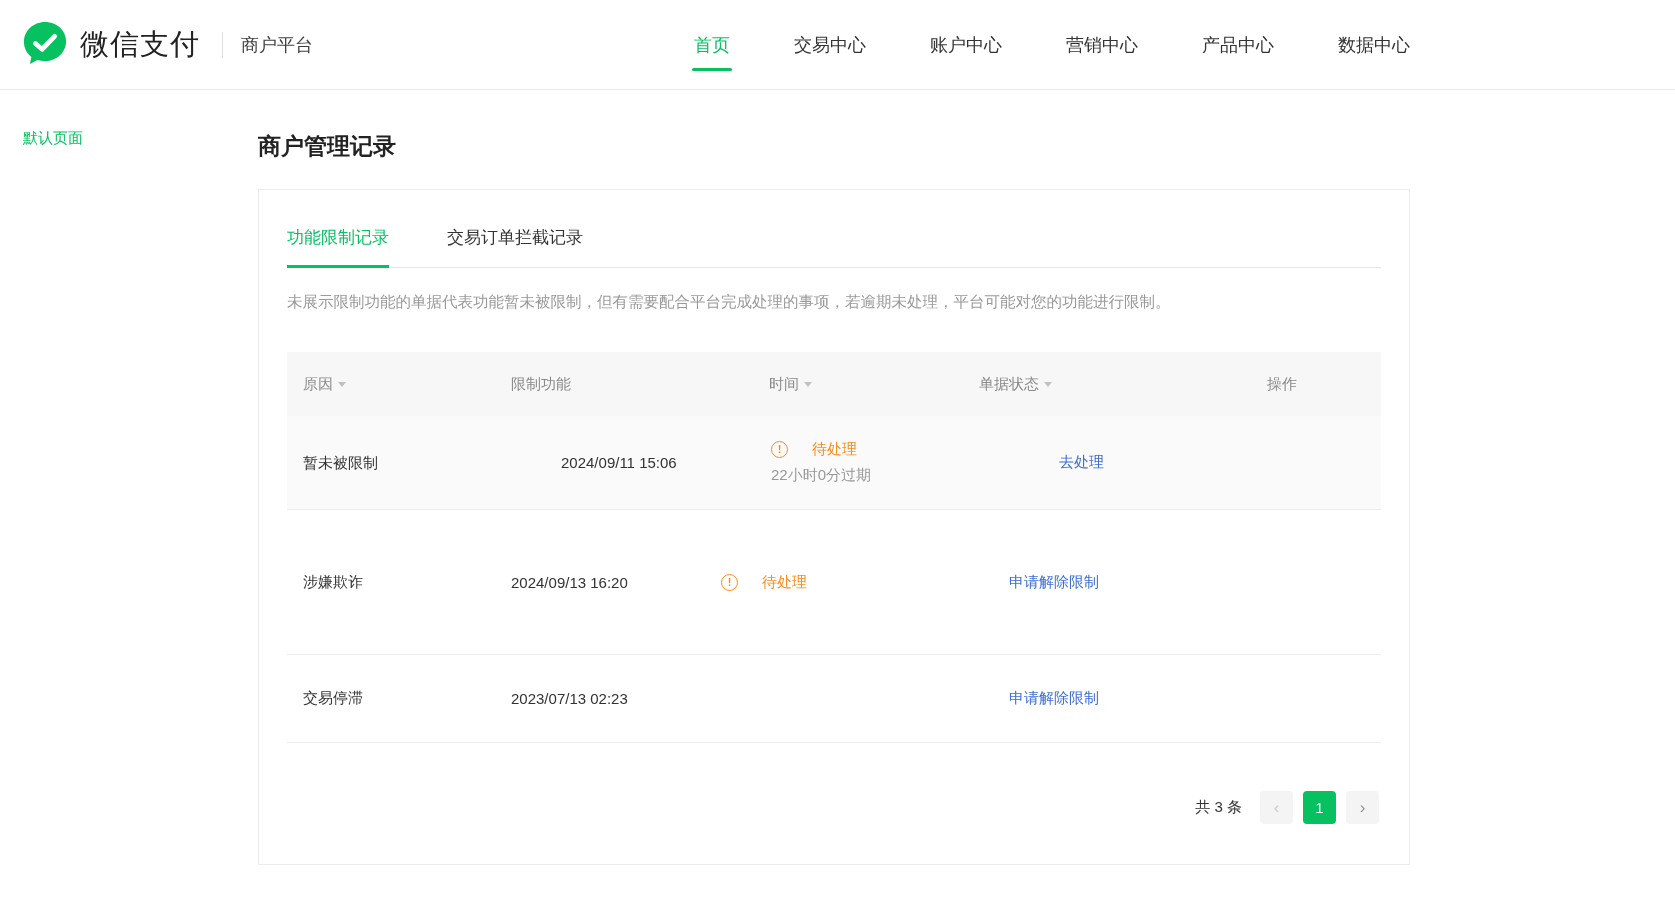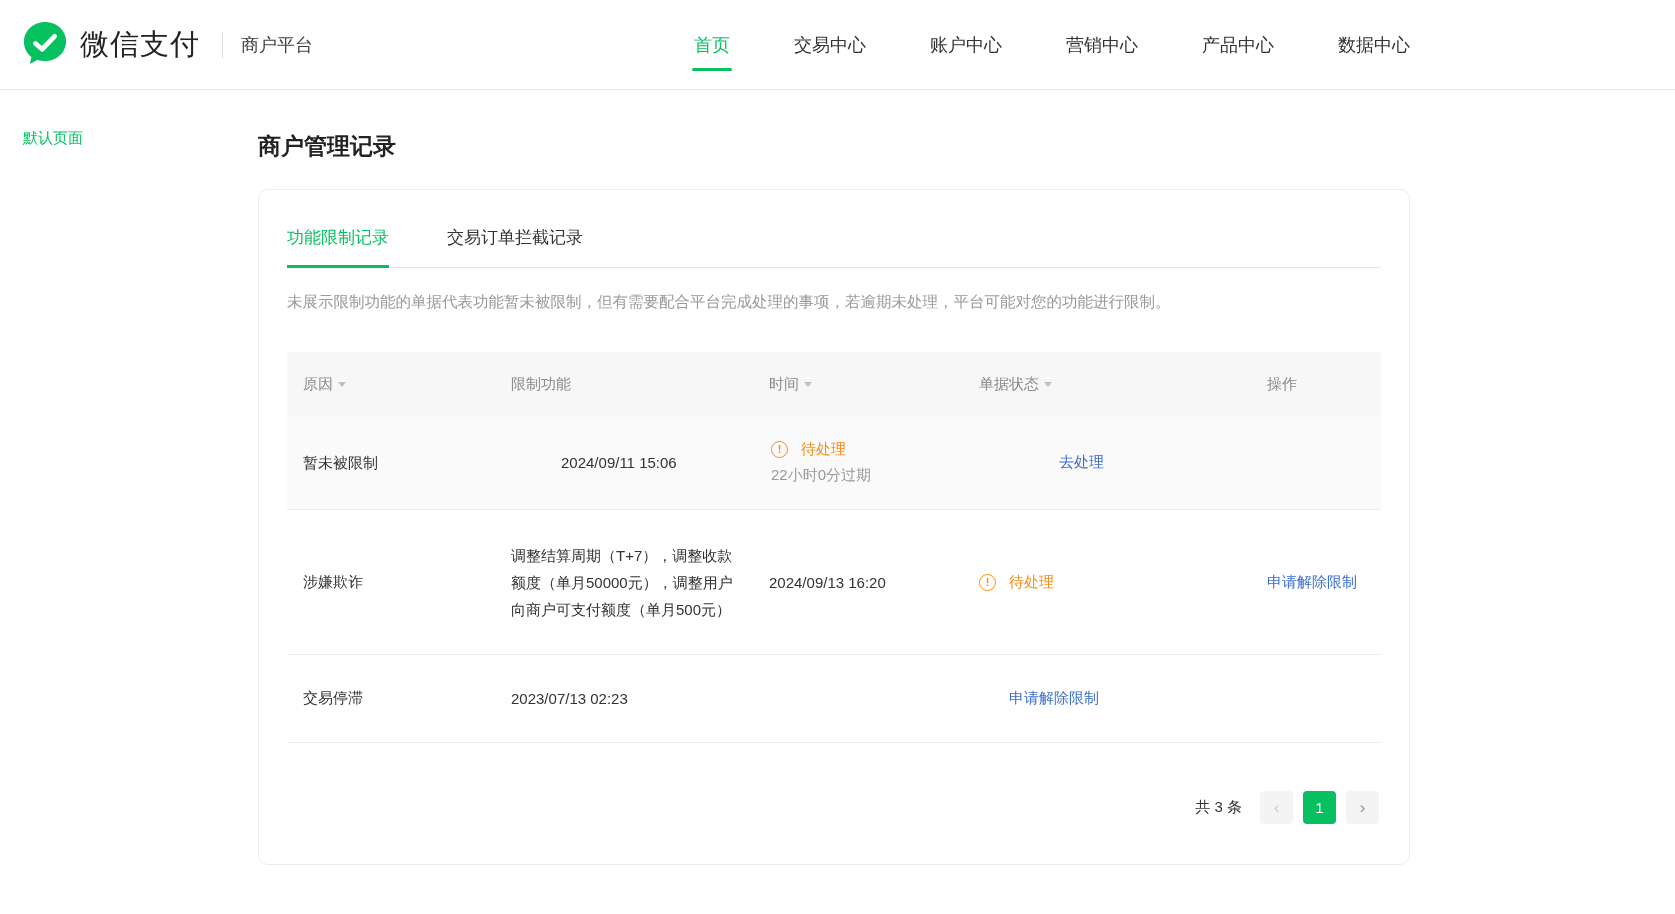--- a/index.html
+++ b/index.html
@@ -29,21 +29,21 @@
     height: 3px; background: #07c160; border-radius: 2px;
   }
   
   .sidebar { position: absolute; left: 0; top: 91px; width: 232px; bottom: 0; background: #fff; }
   .sidebar-item { padding: 38px 0 0 23px; font-size: 15px; color: #07c160; cursor: pointer; }
   
   .main { position: absolute; left: 258px; top: 91px; width: 1152px; bottom: 0; }
   .page-title { font-size: 23px; font-weight: 600; color: #222; margin-top: 40px; }
   .card {
     margin-top: 27px; width: 1152px; min-height: 664px;
-    background: #fff; border: 1px solid #ececec; border-radius: 10px;
+    background: #fff; border: 1px solid #ececec; border-radius: 0;
     padding: 0 28px 40px 28px;
   }
   
   .tabs { display: flex; gap: 58px; padding-top: 36px; border-bottom: 1px solid #e6e6e6; }
   .tab { font-size: 17px; color: #333; padding-bottom: 18px; position: relative; cursor: pointer; }
   .tab.active { color: #07c160; }
   .tab.active::after {
     content: ""; position: absolute; left: 0; right: 0; bottom: -1px;
     height: 3px; background: #07c160;
   }
@@ -62,21 +62,21 @@
   .c-action { flex: 1; }
   .row-1 { background: #fafafa; min-height: 94px; }
   .row-2 { min-height: 145px; }
   .row-3 { min-height: 88px; }
   .restrict-text { line-height: 27px; }
   .sort-caret {
     display: inline-block; width: 0; height: 0; margin-left: 5px; vertical-align: 2px;
     border-left: 4px solid transparent; border-right: 4px solid transparent;
     border-top: 5px solid #c0c0c0;
   }
-  .status-main { display: flex; align-items: center; gap: 13px; color: #fa8c16; }
+  .status-main { display: flex; align-items: center; gap: 24px; color: #fa8c16; }
   .warn-icon {
     width: 17px; height: 17px; flex: none; border: 1px solid #fa8c16; border-radius: 50%;
     color: #fa8c16; font-size: 11px; line-height: 15px; text-align: center; font-weight: 700;
   }
   .warn-icon::before { content: "!"; }
   .status-note { color: #999; margin-top: 7px; }
   .link { color: #3b6ed0; cursor: pointer; text-decoration: none; }
   
   .pager {
     margin-top: 48px; display: flex; justify-content: flex-end; align-items: center; gap: 10px;
@@ -158,21 +158,20 @@
           </div>
           <div class="status-note">22小时0分过期</div>
         </div>
         <div class="cell c-action">
           <a class="link">去处理</a>
         </div>
       </div>
 
       <div class="t-row row-2">
         <div class="cell c-reason">涉嫌欺诈</div>
-        <div class="cell c-restrict restrict-text">调整结算周期（T+7），调整收款额度（单月50000元），调整用户向商户可支付额度（单月500元）</div>
         <div class="cell c-time">2024/09/13 16:20</div>
         <div class="cell c-status">
           <div class="status-main">
             <span class="warn-icon"></span>
             <span>待处理</span>
           </div>
         </div>
         <div class="cell c-action">
           <a class="link">申请解除限制</a>
         </div>

